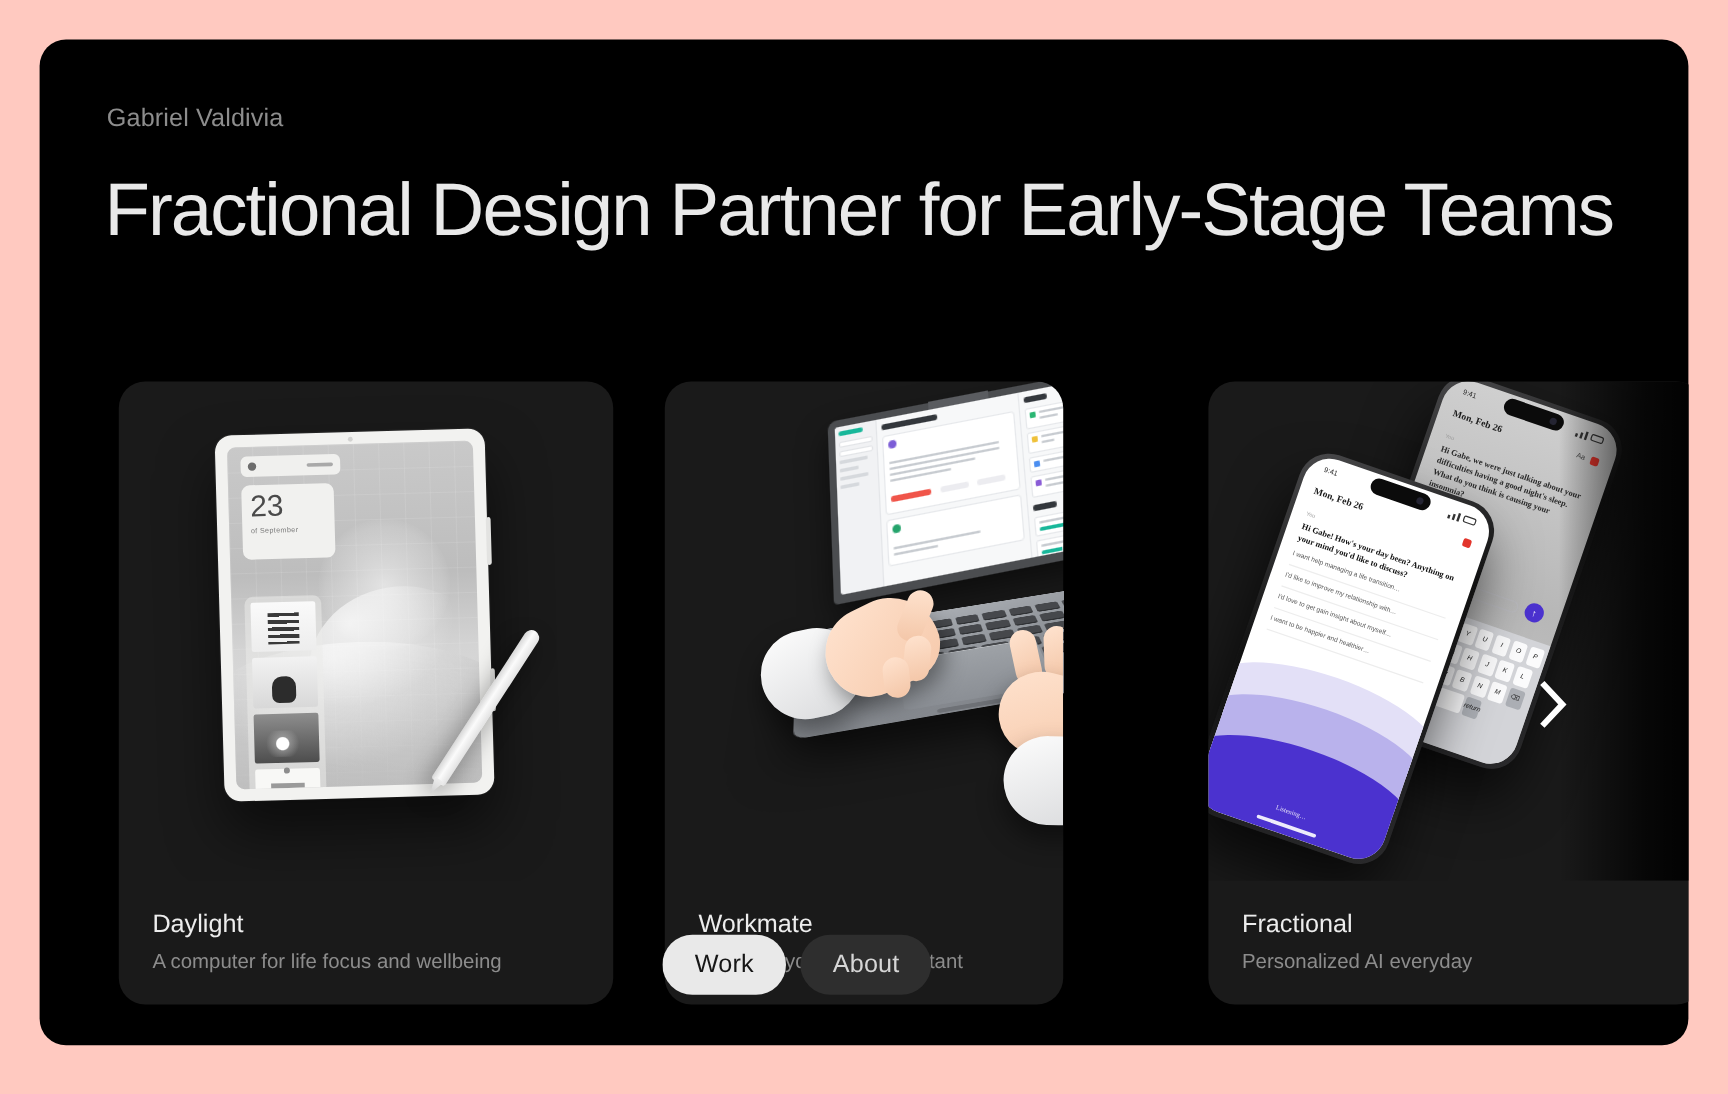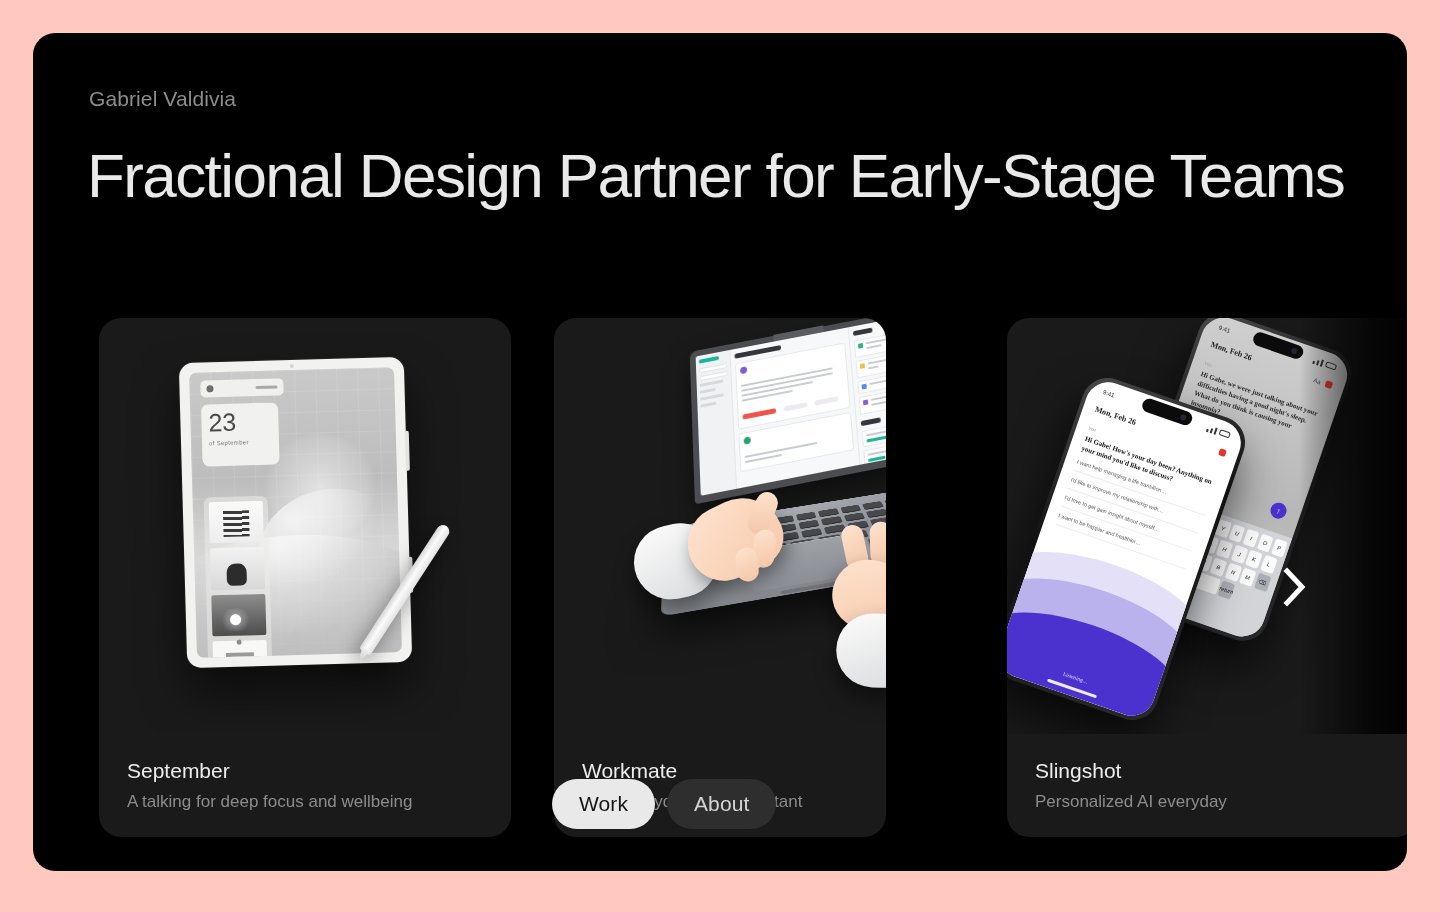--- a/index.html
+++ b/index.html
@@ -330,22 +330,22 @@
                   <div class="book b3"></div>
                   <div class="book b4"></div>
                 </div>
                 <div class="homedot"></div>
               </div>
             </div>
             <div class="stylus"></div>
           </div>
         </div>
         <div class="card-meta">
-          <div class="card-title">September</div>
-          <div class="card-sub">A talking for deep focus and wellbeing</div>
+          <div class="card-title">Daylight</div>
+          <div class="card-sub">A computer for life focus and wellbeing</div>
         </div>
       </div>
 
       <div class="card c2">
         <div class="card-art">
           <div class="lap-scene">
             <div class="laptop">
 
               <div class="lap-lid">
                 <div class="lap-notch"></div>
@@ -624,21 +624,21 @@
                 </div>
                 <div class="ps-listen">Listening…</div>
                 <div class="ps-home"></div>
               </div>
             </div>
 
           </div>
           <div class="fade-right"></div>
         </div>
         <div class="card-meta">
-          <div class="card-title">Slingshot</div>
+          <div class="card-title">Fractional</div>
           <div class="card-sub">Personalized AI everyday</div>
         </div>
       </div>
 
     </div>
 
     <div class="carousel-arrow">
       <svg width="26" height="40" viewBox="0 0 26 40">
         <path d="M5 4 L20 20 L5 36" fill="none" stroke="#ffffff" stroke-width="5" stroke-linecap="square" stroke-linejoin="miter"></path>
       </svg>

